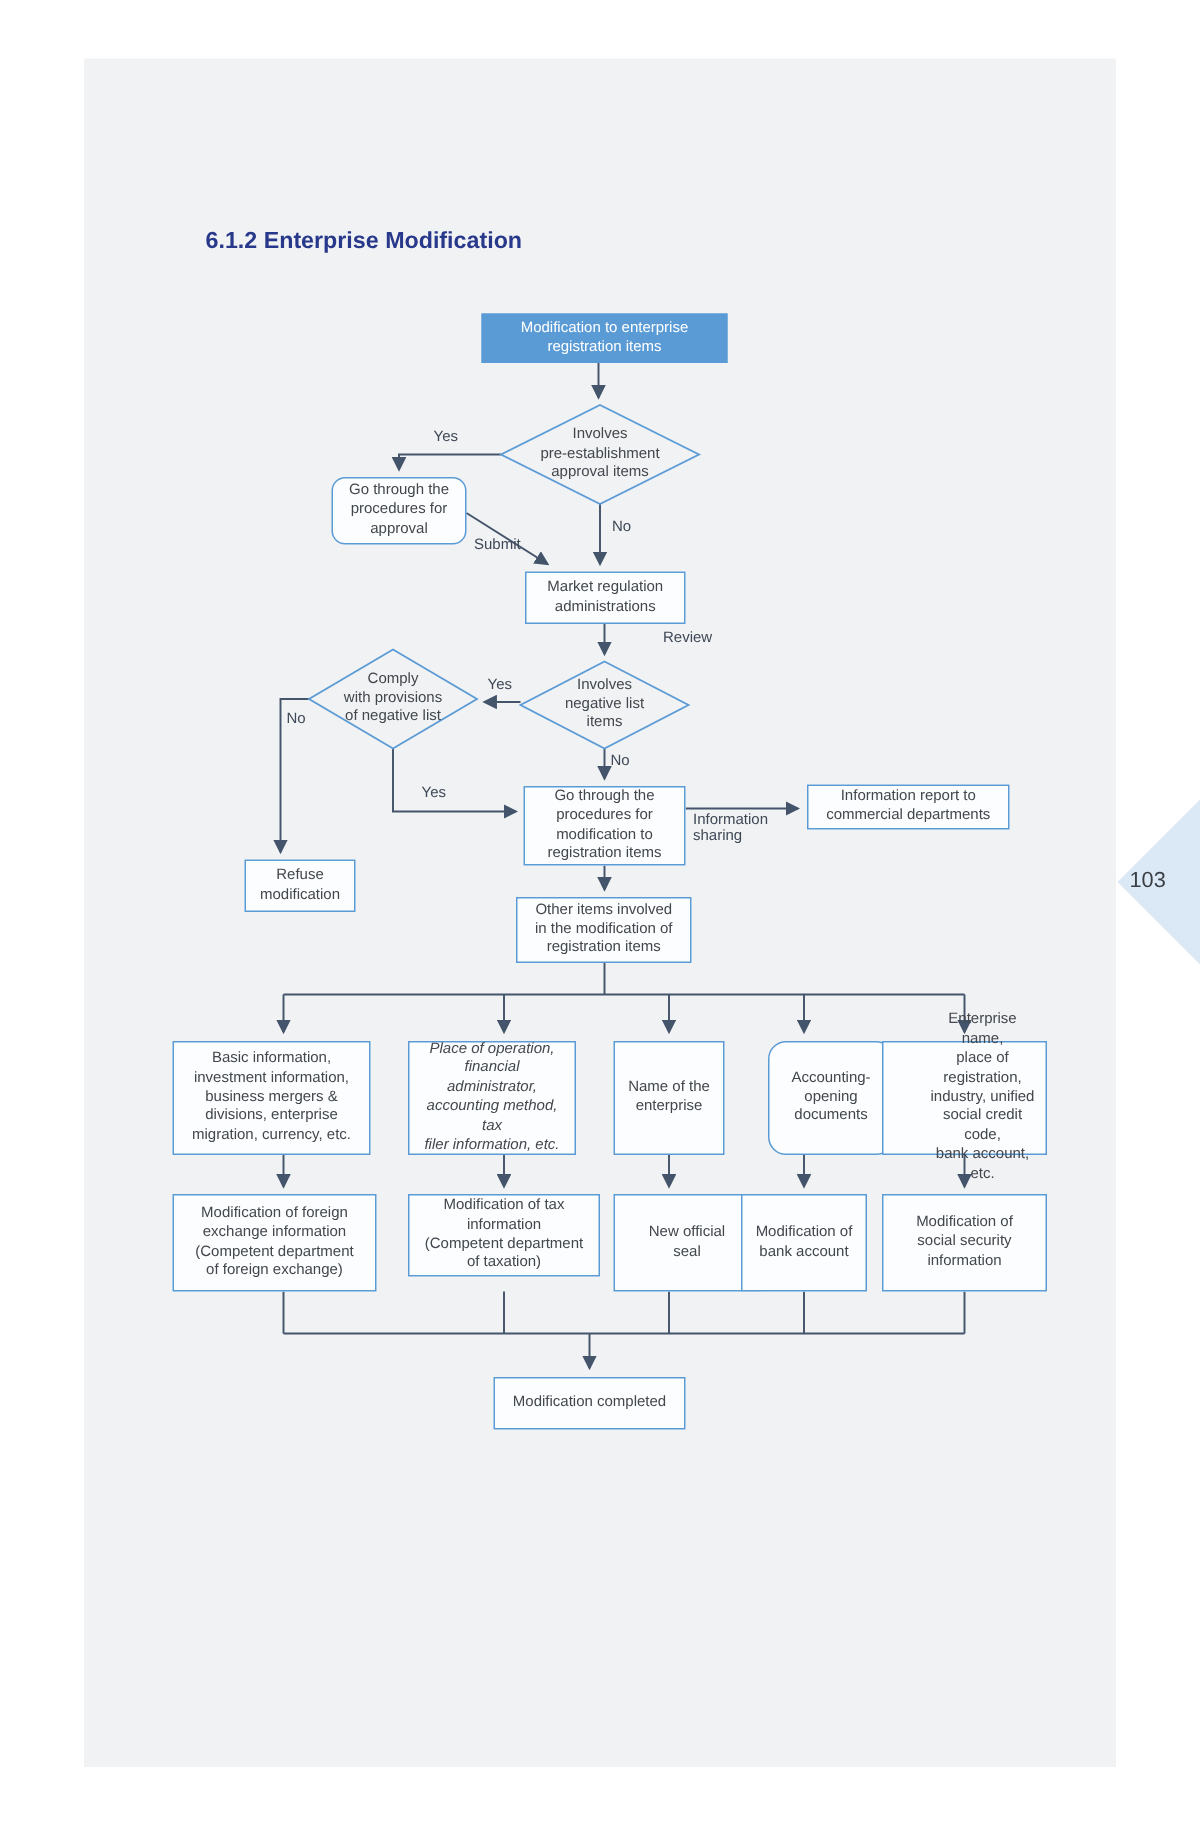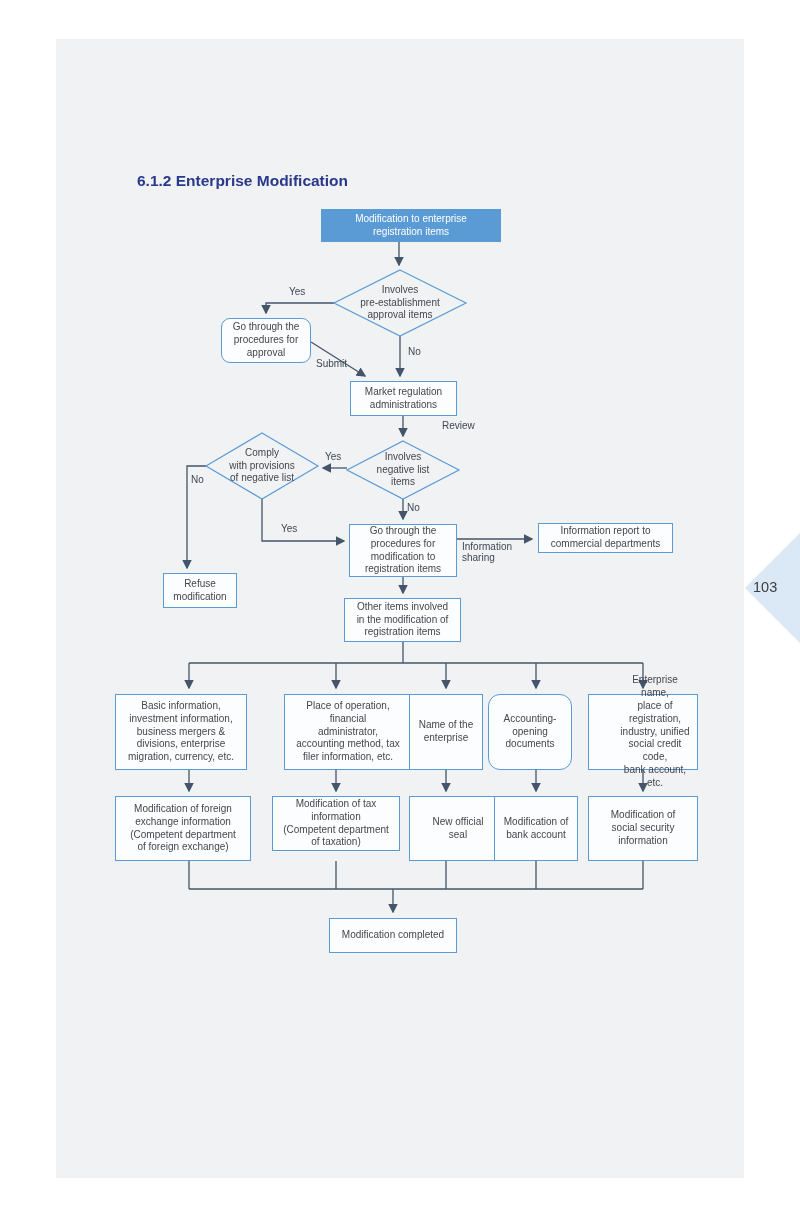--- a/index.html
+++ b/index.html
@@ -1,20 +1,20 @@
 <!DOCTYPE html>
 <html><head>
 <meta charset="utf-8">
 <style>
   html,body{margin:0;padding:0;background:#ffffff;}
   .canvas{position:relative;width:800px;height:1217px;background:#ffffff;overflow:hidden;
           font-family:"Liberation Sans",sans-serif;}
   .page-bg{position:absolute;left:56px;top:39px;width:688px;height:1139px;background:#f1f2f4;z-index:1;}
   svg.layer{position:absolute;left:0;top:0;z-index:2;}
-  .title{position:absolute;left:137px;top:152px;font-size:15.5px;font-weight:bold;color:#28388a;z-index:3;margin-top:20px;}
+  .title{position:absolute;left:137px;top:152px;font-size:15.5px;font-weight:bold;color:#28388a;z-index:3;}
   .node{position:absolute;z-index:3;display:flex;align-items:center;justify-content:center;
         text-align:center;font-size:10px;line-height:1.28;color:#42474d;white-space:pre-line;
         box-sizing:border-box;padding:2px 4px;}
   .box{background:#fcfdfe;border:1px solid #5b9bd5;}
   .box.blue{background:#5b9bd5;border-color:#5b9bd5;color:#ffffff;}
   .box.rounded{border-radius:9px;}
   .diamond-label{position:absolute;z-index:3;display:flex;align-items:center;justify-content:center;
         text-align:center;font-size:10px;line-height:1.25;color:#42474d;white-space:pre-line;}
   .edge-label{position:absolute;z-index:3;font-size:10px;color:#3e4856;white-space:pre-line;}
   .page-num{position:absolute;left:753px;top:579px;font-size:14.5px;color:#393e44;z-index:4;}
@@ -70,21 +70,21 @@
     <g fill="#f1f2f4" stroke="#5b9bd5" stroke-width="1.2">
       <polygon points="400,270 466,303 400,336 334,303"></polygon>
       <polygon points="403,441 459,470 403,499 347,470"></polygon>
       <polygon points="262,433 318,466 262,499 206,466"></polygon>
     </g>
   </svg>
 
   <div class="title">6.1.2 Enterprise Modification</div>
   <div class="page-num">103</div>
 
-  <div class="node box blue" style="left:321px;top:209px;width:180px;height:33px;">Modification to enterprise
+  <div class="node box blue" style="left:321px;top:209px;width:164px;height:33px;">Modification to enterprise
 registration items</div>
 
   <div class="diamond-label" style="left:340px;top:276px;width:120px;height:54px;">Involves
 pre-establishment
 approval items</div>
 
   <div class="node box rounded" style="left:221px;top:318px;width:90px;height:45px;">Go through the
 procedures for
 approval</div>
 
@@ -112,28 +112,28 @@
 
   <div class="node box" style="left:344px;top:598px;width:117px;height:44px;">Other items involved
 in the modification of
 registration items</div>
 
   <div class="node box" style="left:115px;top:694px;width:132px;height:76px;">Basic information,
 investment information,
 business mergers &amp;
 divisions, enterprise
 migration, currency, etc.</div>
-  <div class="node box" style="left:284px;top:694px;width:128px;height:76px;">Place of operation,
+  <div class="node box" style="left:272px;top:694px;width:112px;height:76px;font-style:italic;">Place of operation,
 financial
 administrator,
 accounting method, tax
 filer information, etc.</div>
   <div class="node box" style="left:409px;top:694px;width:74px;height:76px;">Name of the
 enterprise</div>
-  <div class="node box" style="left:488px;top:694px;width:84px;height:76px;border-radius:12px;">Accounting-
+  <div class="node box" style="left:512px;top:694px;width:84px;height:76px;border-radius:12px;">Accounting-
 opening
 documents</div>
   <div class="node box" style="left:588px;top:694px;width:110px;height:76px;padding-left:28px;">Enterprise name,
 place of registration,
 industry, unified
 social credit code,
 bank account, etc.</div>
 
   <div class="node box" style="left:115px;top:796px;width:136px;height:65px;">Modification of foreign
 exchange information

